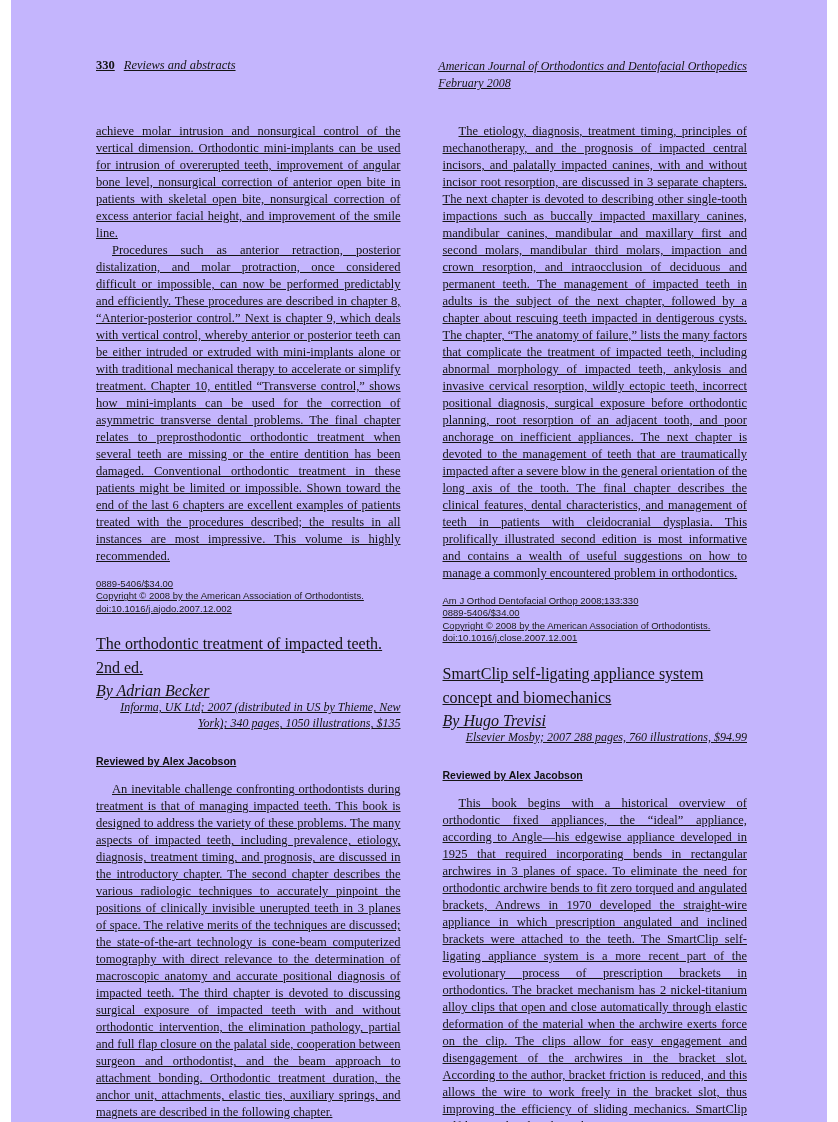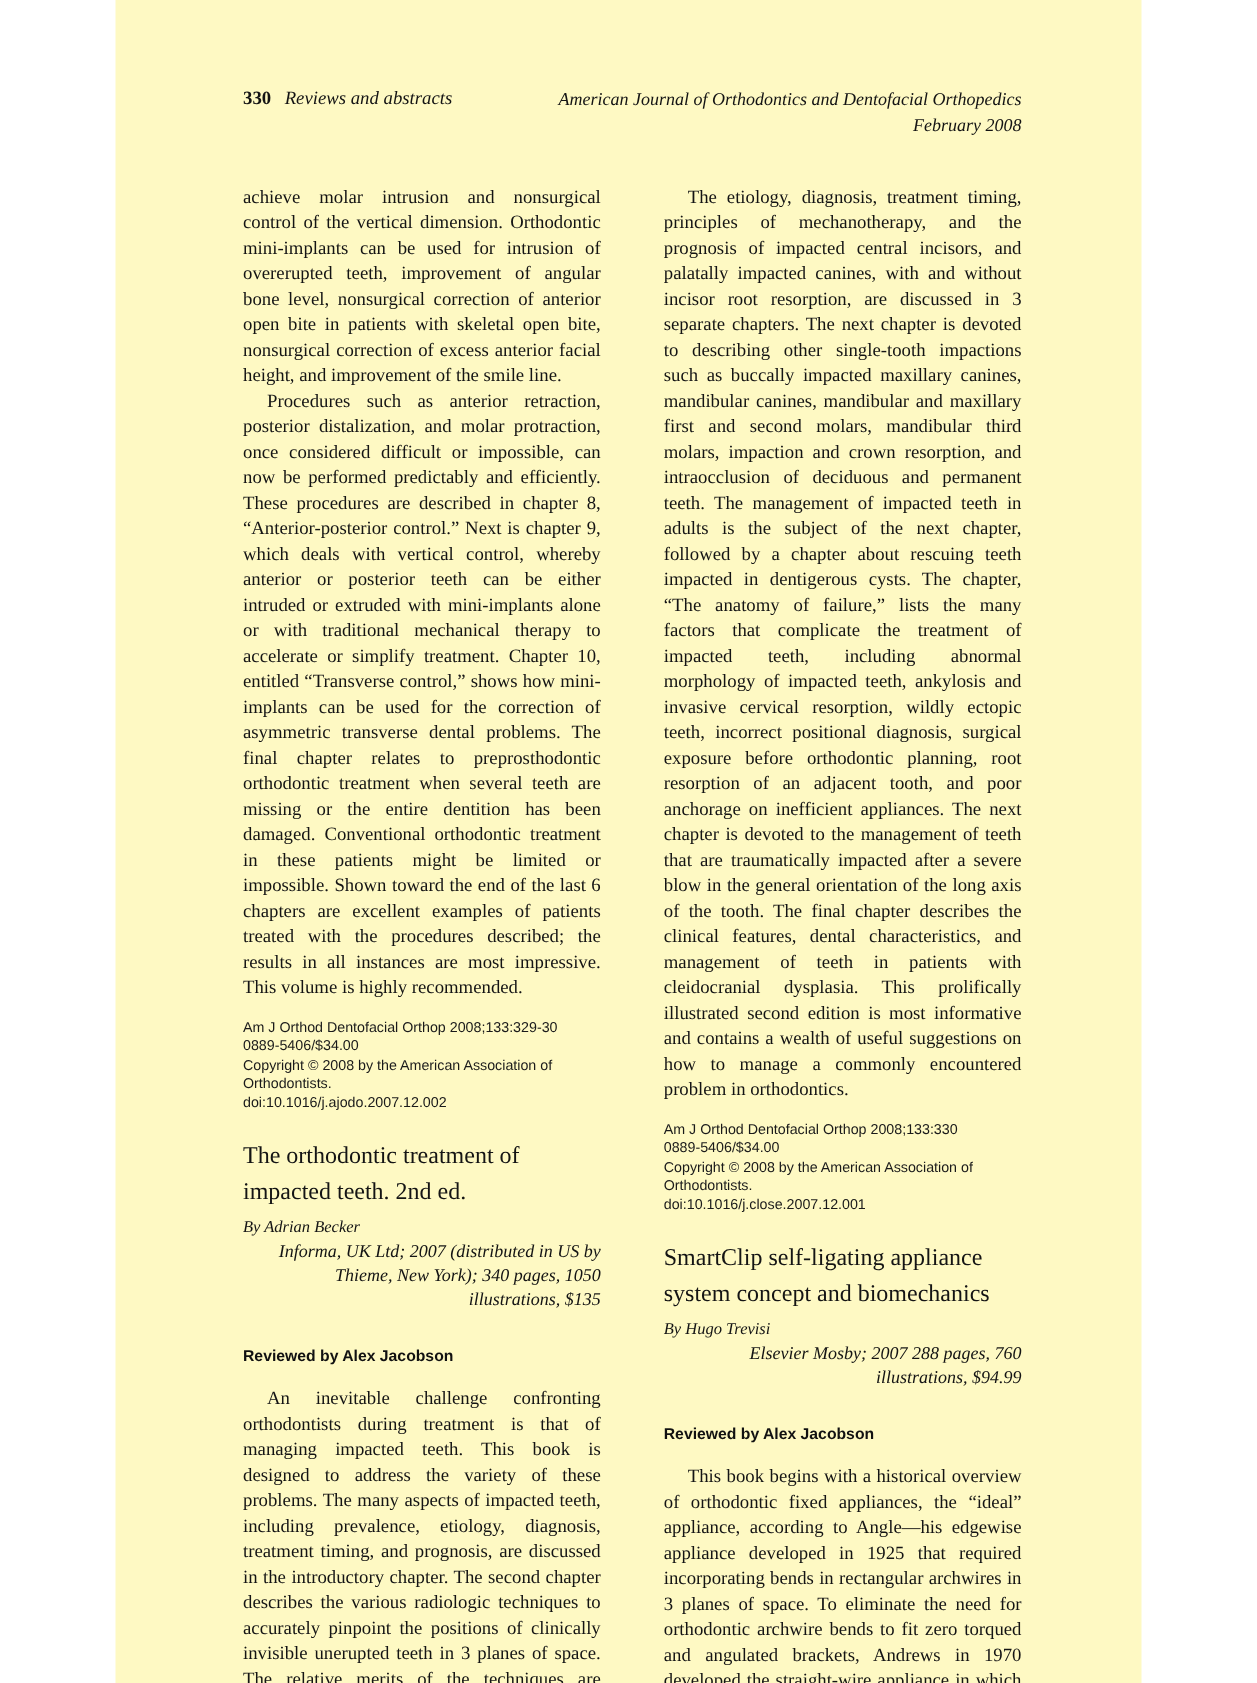--- a/index.html
+++ b/index.html
@@ -1,38 +1,38 @@
 <!DOCTYPE html>
 <html><head>
 <meta charset="utf-8">
 <style>
   * { margin: 0; padding: 0; box-sizing: border-box; }
   html, body { background: #ffffff; }
   .page {
-    width: 684px;
+    width: 816px;
     height: 1122px;
     margin: 0 auto;
-    background: #fef9c3;
+    background: #c4b5fd;
     color: #141414;
     font-family: "Liberation Serif", serif;
     padding: 58px 80px 40px 85px;
     overflow: hidden;
     position: relative;
+    text-decoration: underline;
   }
   .page-header {
     display: flex;
     justify-content: space-between;
     align-items: flex-start;
     margin-bottom: 30px;
   }
   .header-left { font-size: 12.5px; white-space: nowrap; }
   .page-num { font-weight: bold; margin-right: 9px; }
   .section-title { font-style: italic; }
   .header-right {
-    text-align: right;
     font-style: italic;
     font-size: 12px;
     line-height: 1.45;
   }
   .columns { display: flex; gap: 42px; }
   .col { flex: 1; min-width: 0; }
   p.body {
     font-size: 12.5px;
     line-height: 17px;
     text-align: justify;
@@ -47,21 +47,21 @@
   }
   .review-title {
     font-size: 16px;
     font-weight: normal;
     line-height: 24px;
     margin-top: 17px;
     margin-bottom: 3px;
   }
   .byline {
     font-style: italic;
-    font-size: 11px;
+    font-size: 16px;
     line-height: 16px;
   }
   .pubinfo {
     font-style: italic;
     font-size: 12px;
     line-height: 16px;
     text-align: right;
   }
   .reviewer {
     font-family: "Liberation Sans", sans-serif;
@@ -88,21 +88,20 @@
     </div>
   </header>
 
   <main class="columns">
 
     <section class="col">
       <p class="body">achieve molar intrusion and nonsurgical control of the vertical dimension. Orthodontic mini-implants can be used for intrusion of overerupted teeth, improvement of angular bone level, nonsurgical correction of anterior open bite in patients with skeletal open bite, nonsurgical correction of excess anterior facial height, and improvement of the smile line.</p>
       <p class="body indent">Procedures such as anterior retraction, posterior distalization, and molar protraction, once considered difficult or impossible, can now be performed predictably and efficiently. These procedures are described in chapter 8, “Anterior-posterior control.” Next is chapter 9, which deals with vertical control, whereby anterior or posterior teeth can be either intruded or extruded with mini-implants alone or with traditional mechanical therapy to accelerate or simplify treatment. Chapter 10, entitled “Transverse control,” shows how mini-implants can be used for the correction of asymmetric transverse dental problems. The final chapter relates to preprosthodontic orthodontic treatment when several teeth are missing or the entire dentition has been damaged. Conventional orthodontic treatment in these patients might be limited or impossible. Shown toward the end of the last 6 chapters are excellent examples of patients treated with the procedures described; the results in all instances are most impressive. This volume is highly recommended.</p>
 
       <div class="citation">
-        <div>Am J Orthod Dentofacial Orthop 2008;133:329-30</div>
         <div>0889-5406/$34.00</div>
         <div>Copyright © 2008 by the American Association of Orthodontists.</div>
         <div>doi:10.1016/j.ajodo.2007.12.002</div>
       </div>
 
       <h2 class="review-title">The orthodontic treatment of impacted teeth. 2nd ed.</h2>
       <p class="byline">By Adrian Becker</p>
       <p class="pubinfo">Informa, UK Ltd; 2007 (distributed in US by Thieme, New York); 340 pages, 1050 illustrations, $135</p>
       <p class="reviewer">Reviewed by Alex Jacobson</p>
       <p class="body indent">An inevitable challenge confronting orthodontists during treatment is that of managing impacted teeth. This book is designed to address the variety of these problems. The many aspects of impacted teeth, including prevalence, etiology, diagnosis, treatment timing, and prognosis, are discussed in the introductory chapter. The second chapter describes the various radiologic techniques to accurately pinpoint the positions of clinically invisible unerupted teeth in 3 planes of space. The relative merits of the techniques are discussed; the state-of-the-art technology is cone-beam computerized tomography with direct relevance to the determination of macroscopic anatomy and accurate positional diagnosis of impacted teeth. The third chapter is devoted to discussing surgical exposure of impacted teeth with and without orthodontic intervention, the elimination pathology, partial and full flap closure on the palatal side, cooperation between surgeon and orthodontist, and the beam approach to attachment bonding. Orthodontic treatment duration, the anchor unit, attachments, elastic ties, auxiliary springs, and magnets are described in the following chapter.</p>

